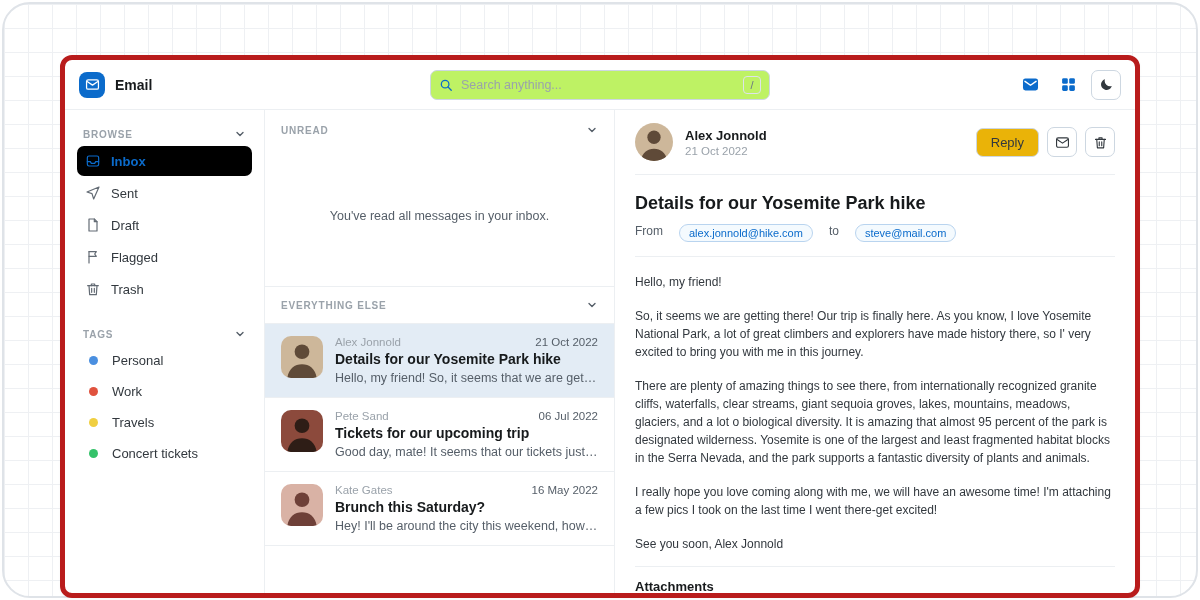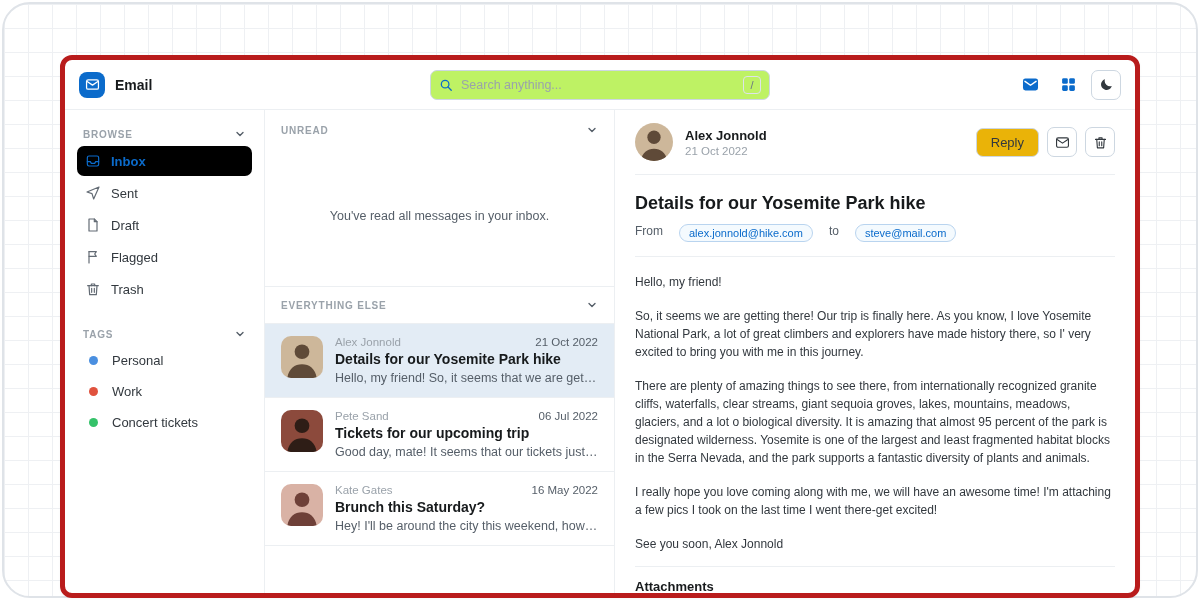--- a/index.html
+++ b/index.html
@@ -211,20 +211,24 @@
         </div>
         <div class="nav-item">
           <span class="tag-dot" style="background-color: rgb(74, 143, 224);"></span>
           <span>Personal</span>
         </div>
         <div class="nav-item">
           <span class="tag-dot" style="background-color: rgb(224, 82, 62);"></span>
           <span>Work</span>
         </div>
         <div class="nav-item">
+          <span class="tag-dot" style="background-color: rgb(240, 207, 65);"></span>
+          <span>Travels</span>
+        </div>
+        <div class="nav-item">
           <span class="tag-dot" style="background-color: rgb(53, 194, 106);"></span>
           <span>Concert tickets</span>
         </div>
       </div>
     </aside>
 
     <section class="list-col">
       <div class="list-head">
         <span>UNREAD</span>
         <span style="display:flex">

